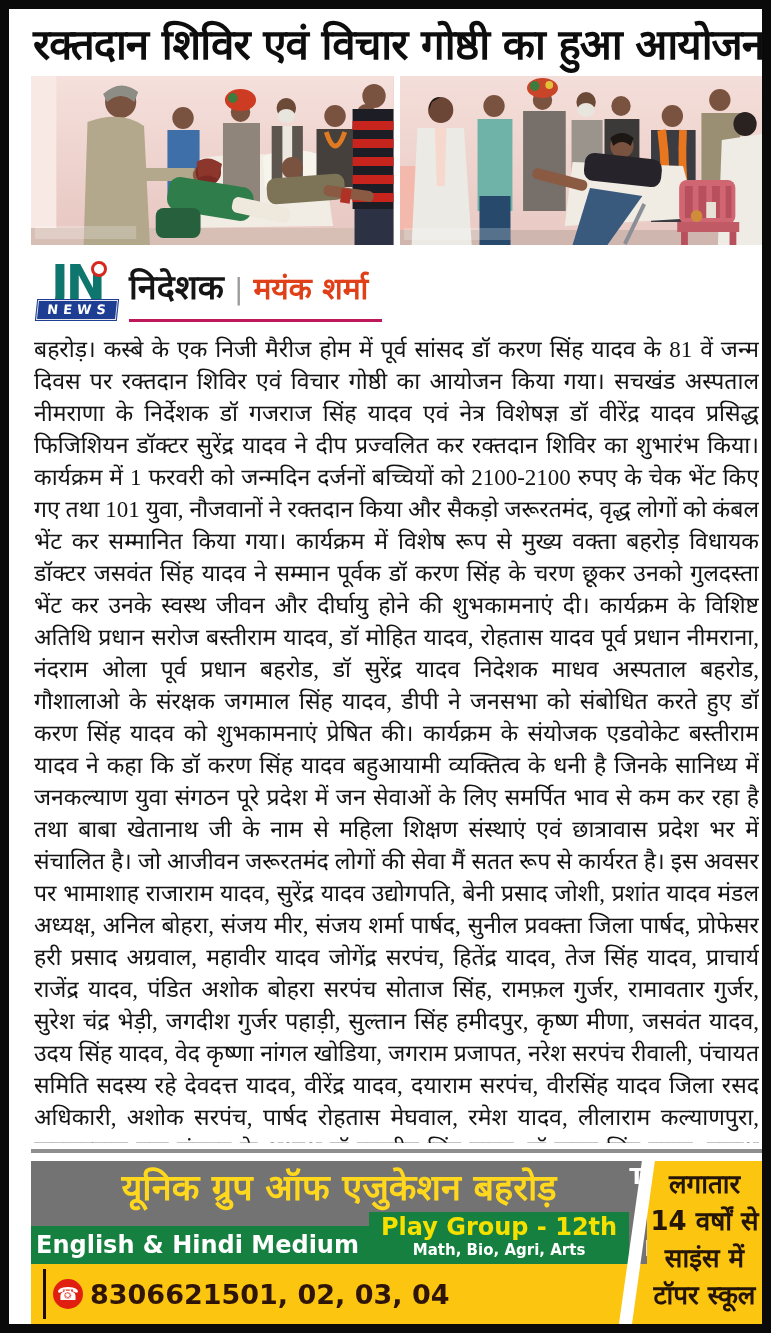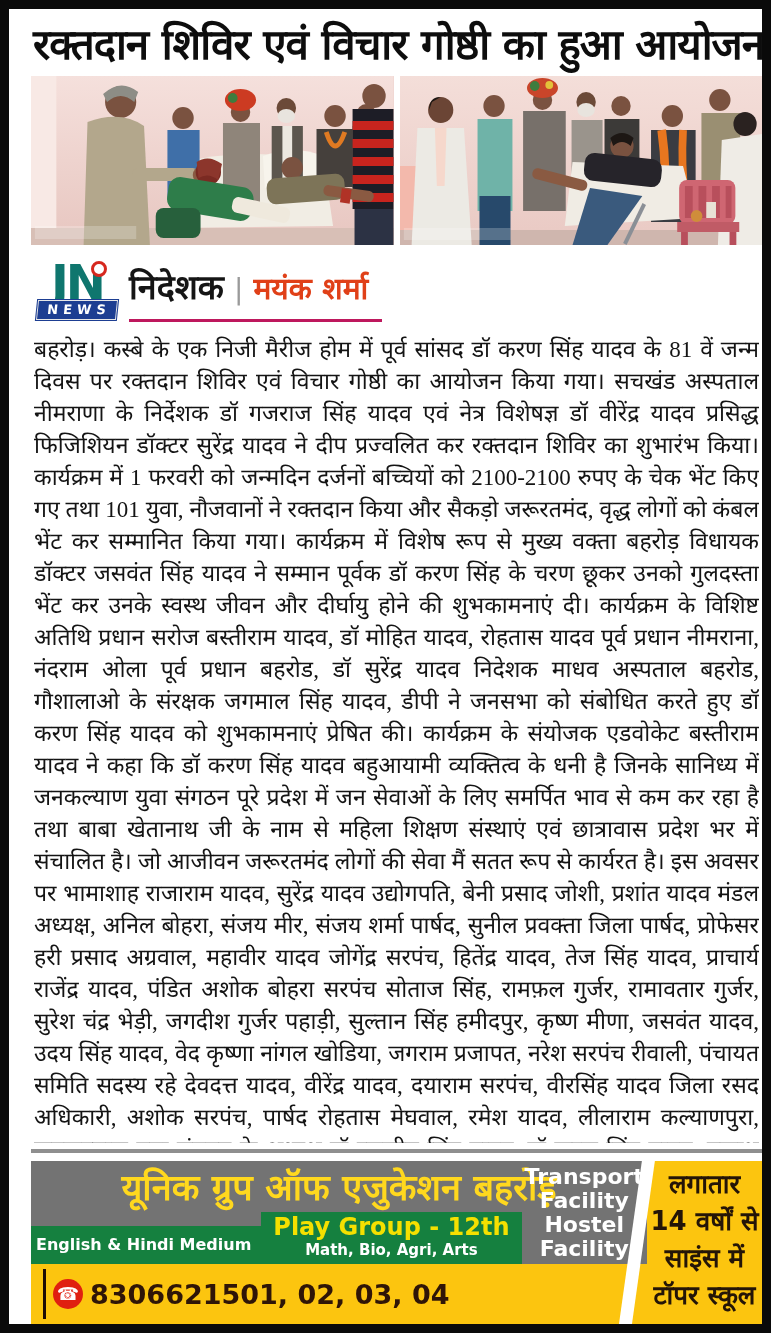--- a/index.html
+++ b/index.html
@@ -62,21 +62,21 @@
   
   .ad { flex:none; height:163px; display:flex; position:relative; overflow:hidden; }
   .ad-main { width:616px; flex:none; background:#737373; display:flex; flex-direction:column; }
   .ad-title {
     height:50px; padding-top:3px;
     text-align:center; color:#ffd81e; font-weight:800; font-size:36px; line-height:48px;
     white-space:nowrap;
   }
   .ad-mid { height:50px; display:flex; align-items:flex-end; }
   .ad-medium {
-    background:#15803f; color:#ffffff; font-weight:700; font-size:16px;
+    background:#15803f; color:#ffffff; font-weight:700; font-size:24px;
     height:38px; line-height:38px; padding:0 10px 0 5px; white-space:nowrap;
   }
   .ad-playgroup { background:#15803f; height:50px; padding:2px 12px 0 12px; text-align:center; }
   .ad-pg-main { color:#f5e000; font-weight:800; font-size:24px; line-height:27px; white-space:nowrap; }
   .ad-pg-sub  { color:#ffffff; font-weight:700; font-size:15px; line-height:19px; white-space:nowrap; }
   .ad-fac { flex:1; text-align:center; color:#ffffff; font-weight:700; font-size:22px; line-height:24px; padding-bottom:3px; }
   .ad-bottom { flex:1; background:#fcc50f; display:flex; align-items:center; gap:7px; padding:0 0 0 5px; }
   .ad-address { color:#43150a; font-weight:800; font-size:19px; line-height:25px; white-space:nowrap; }
   .ad-vline { width:3px; align-self:stretch; margin:5px 0; background:#1e0c04; flex:none; }
   .phone-badge {

